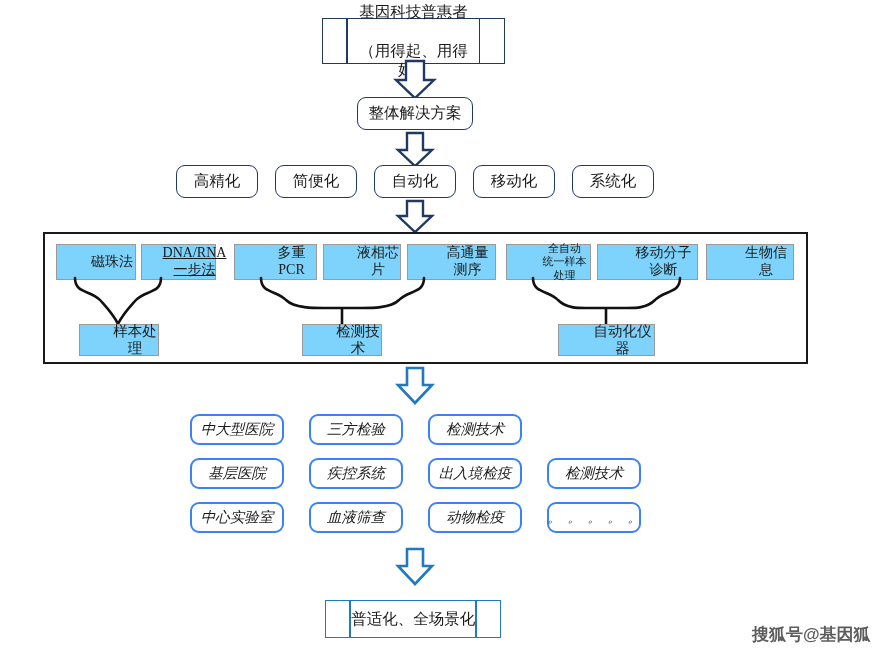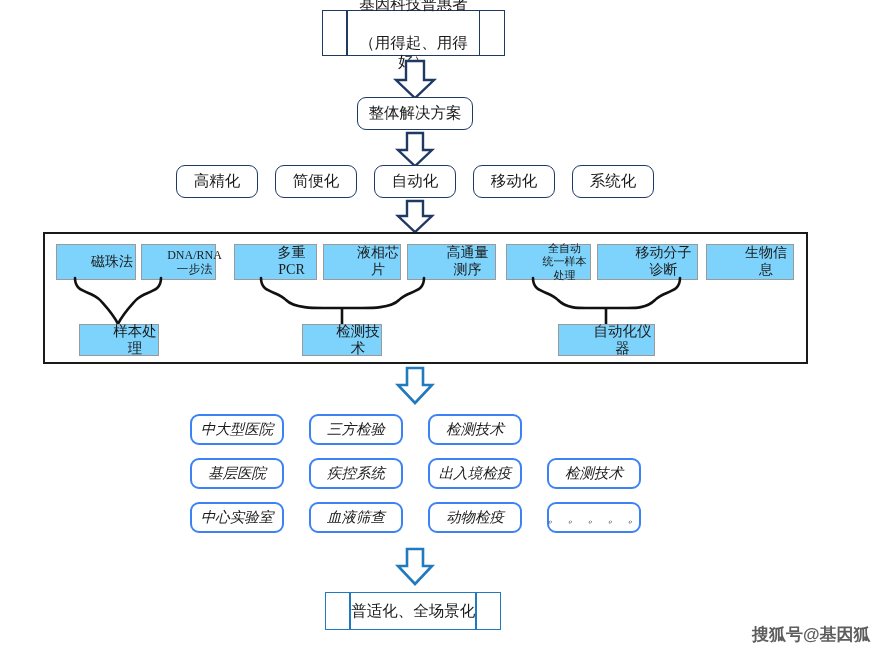--- a/index.html
+++ b/index.html
@@ -8,21 +8,21 @@
     background:#ffffff;
     font-family:"Liberation Serif","DejaVu Serif",serif;
     color:#1a1a1a;
     position:relative;
     overflow:hidden;
   }
   .canvas{position:absolute;left:0;top:0;width:893px;height:659px;}
   .abs{position:absolute;box-sizing:border-box;}
 
   
-  .tbl{display:flex;align-items:stretch;}
+  .tbl{display:flex;align-items:stretch;margin-top:8px;}
   .tbl .cell{box-sizing:border-box;display:flex;align-items:center;justify-content:center;}
   .tbl.navy .cell{border:1.6px solid #1F3864;margin-left:-1.6px;}
   .tbl.navy .cell:first-child{margin-left:0;}
   .tbl.blue .cell{border:1.8px solid #2179BE;margin-left:-1.8px;}
   .tbl.blue .cell:first-child{margin-left:0;}
   .tbl .cell .txt{line-height:1.25;text-align:center;white-space:pre-line;}
 
   
   .pill{
     box-sizing:border-box;
@@ -49,21 +49,21 @@
     box-sizing:border-box;
     border:2px solid #1a1a1a;
     background:#fff;
   }
 
   
   .t16{font-size:15.5px;}
   .t15{font-size:14.5px;}
   .t14{font-size:14px;}
   .t11{font-size:11px;}
-  .t12{font-size:12px;}
+  .t12{font-size:14px;text-decoration:underline;}
 
   .dots{letter-spacing:7px;font-size:13px;padding-left:7px;color:#333;}
 
   
   .watermark{
     position:absolute;
     font-family:"Liberation Sans","DejaVu Sans",sans-serif;
     font-size:17px;font-weight:bold;
     color:#3a3a3a;
     opacity:.82;

